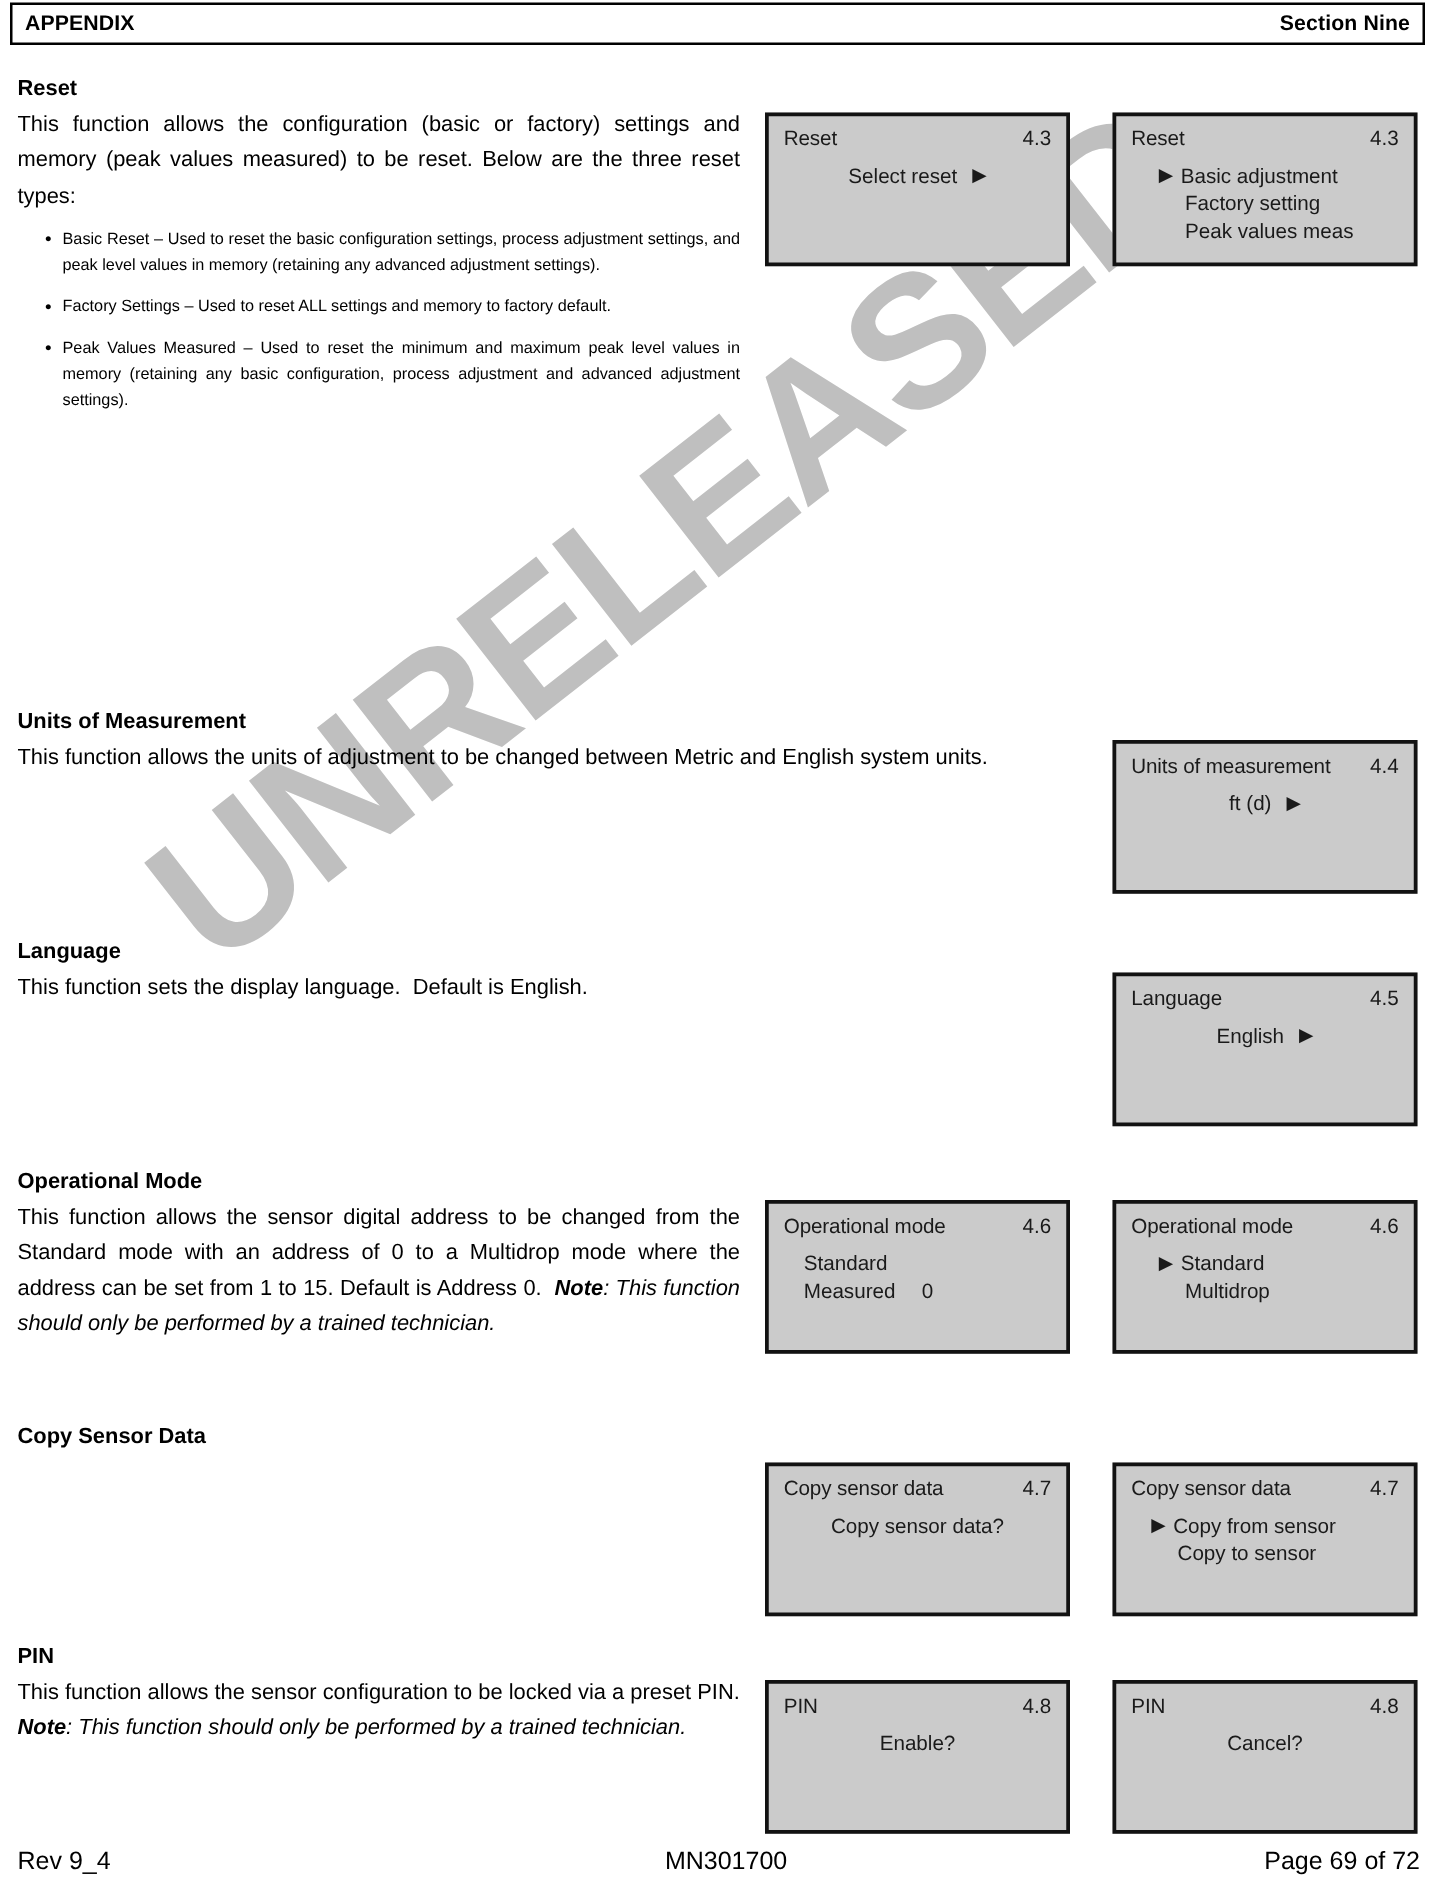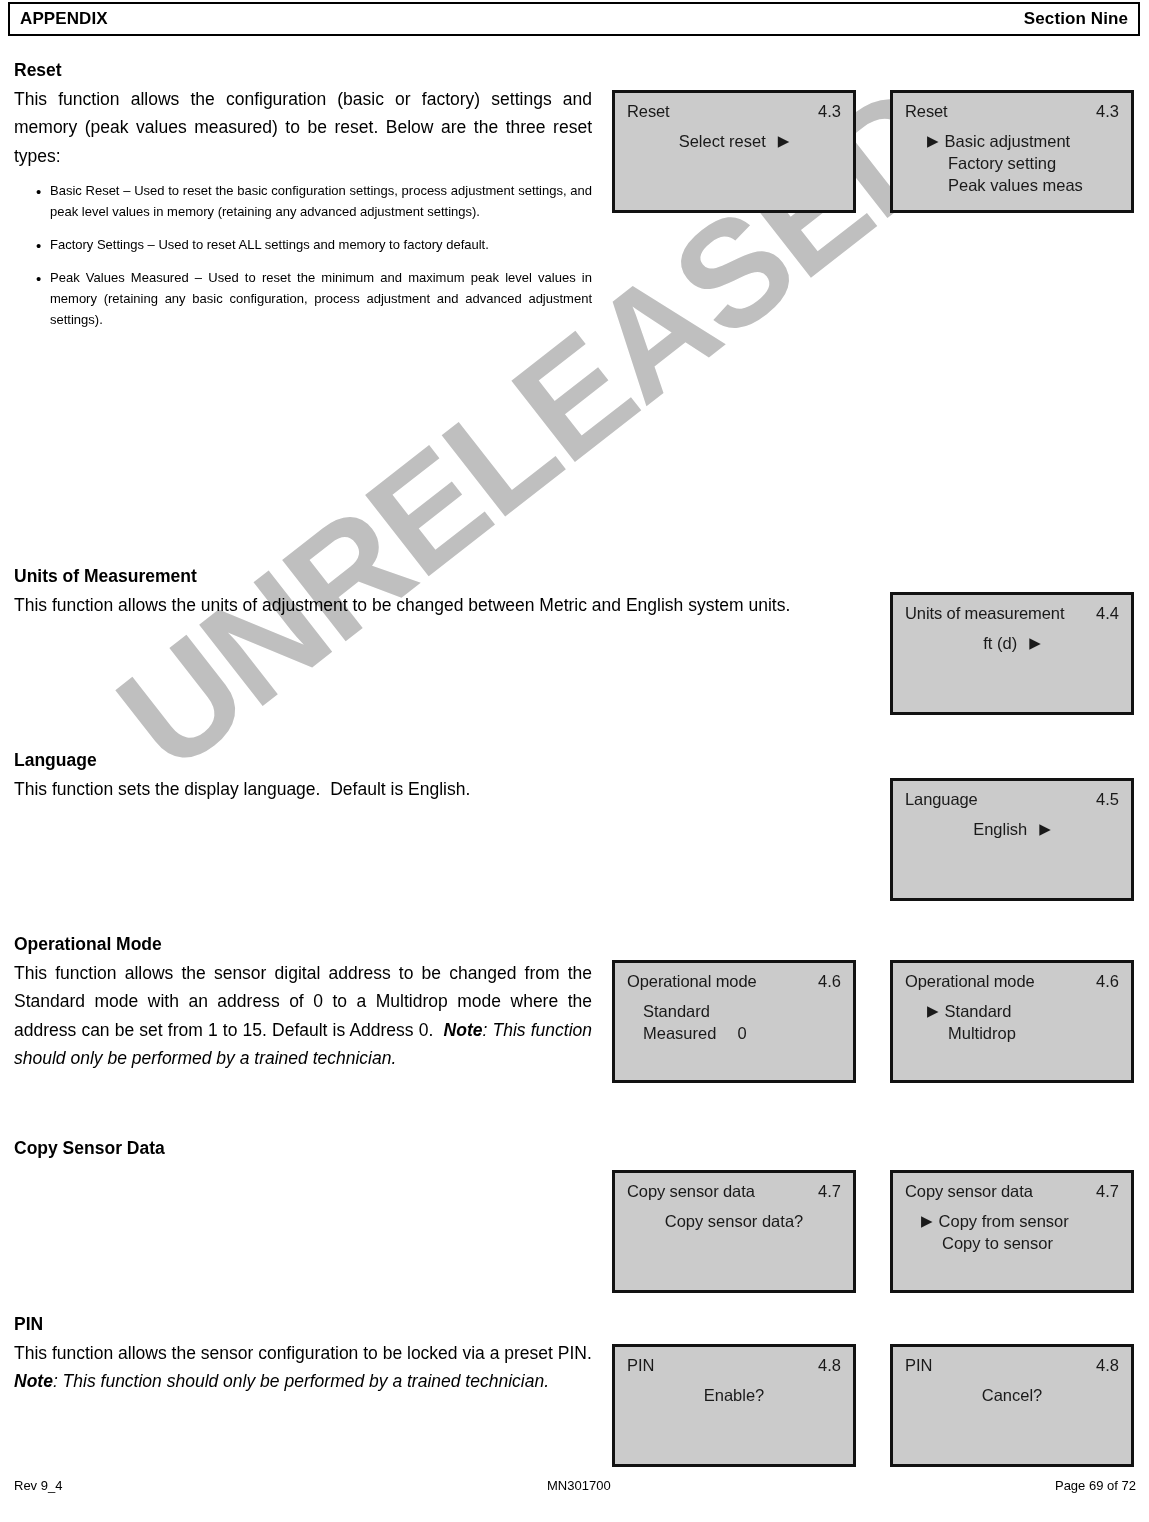--- a/index.html
+++ b/index.html
@@ -184,21 +184,21 @@
 
   
   .footer {
     position: absolute;
     left: 14px;
     top: 1478px;
     width: 1122px;
     display: flex;
     justify-content: space-between;
     align-items: baseline;
-    font-size: 13px;
+    font-size: 20px;
     z-index: 10;
   }
   .footer .fcenter { position: absolute; left: 50%; transform: translateX(-44%); }
   .footer .fright { margin-left: auto; white-space: nowrap; }
 </style>
 </head>
 <body>
 
 <div class="page">
 

